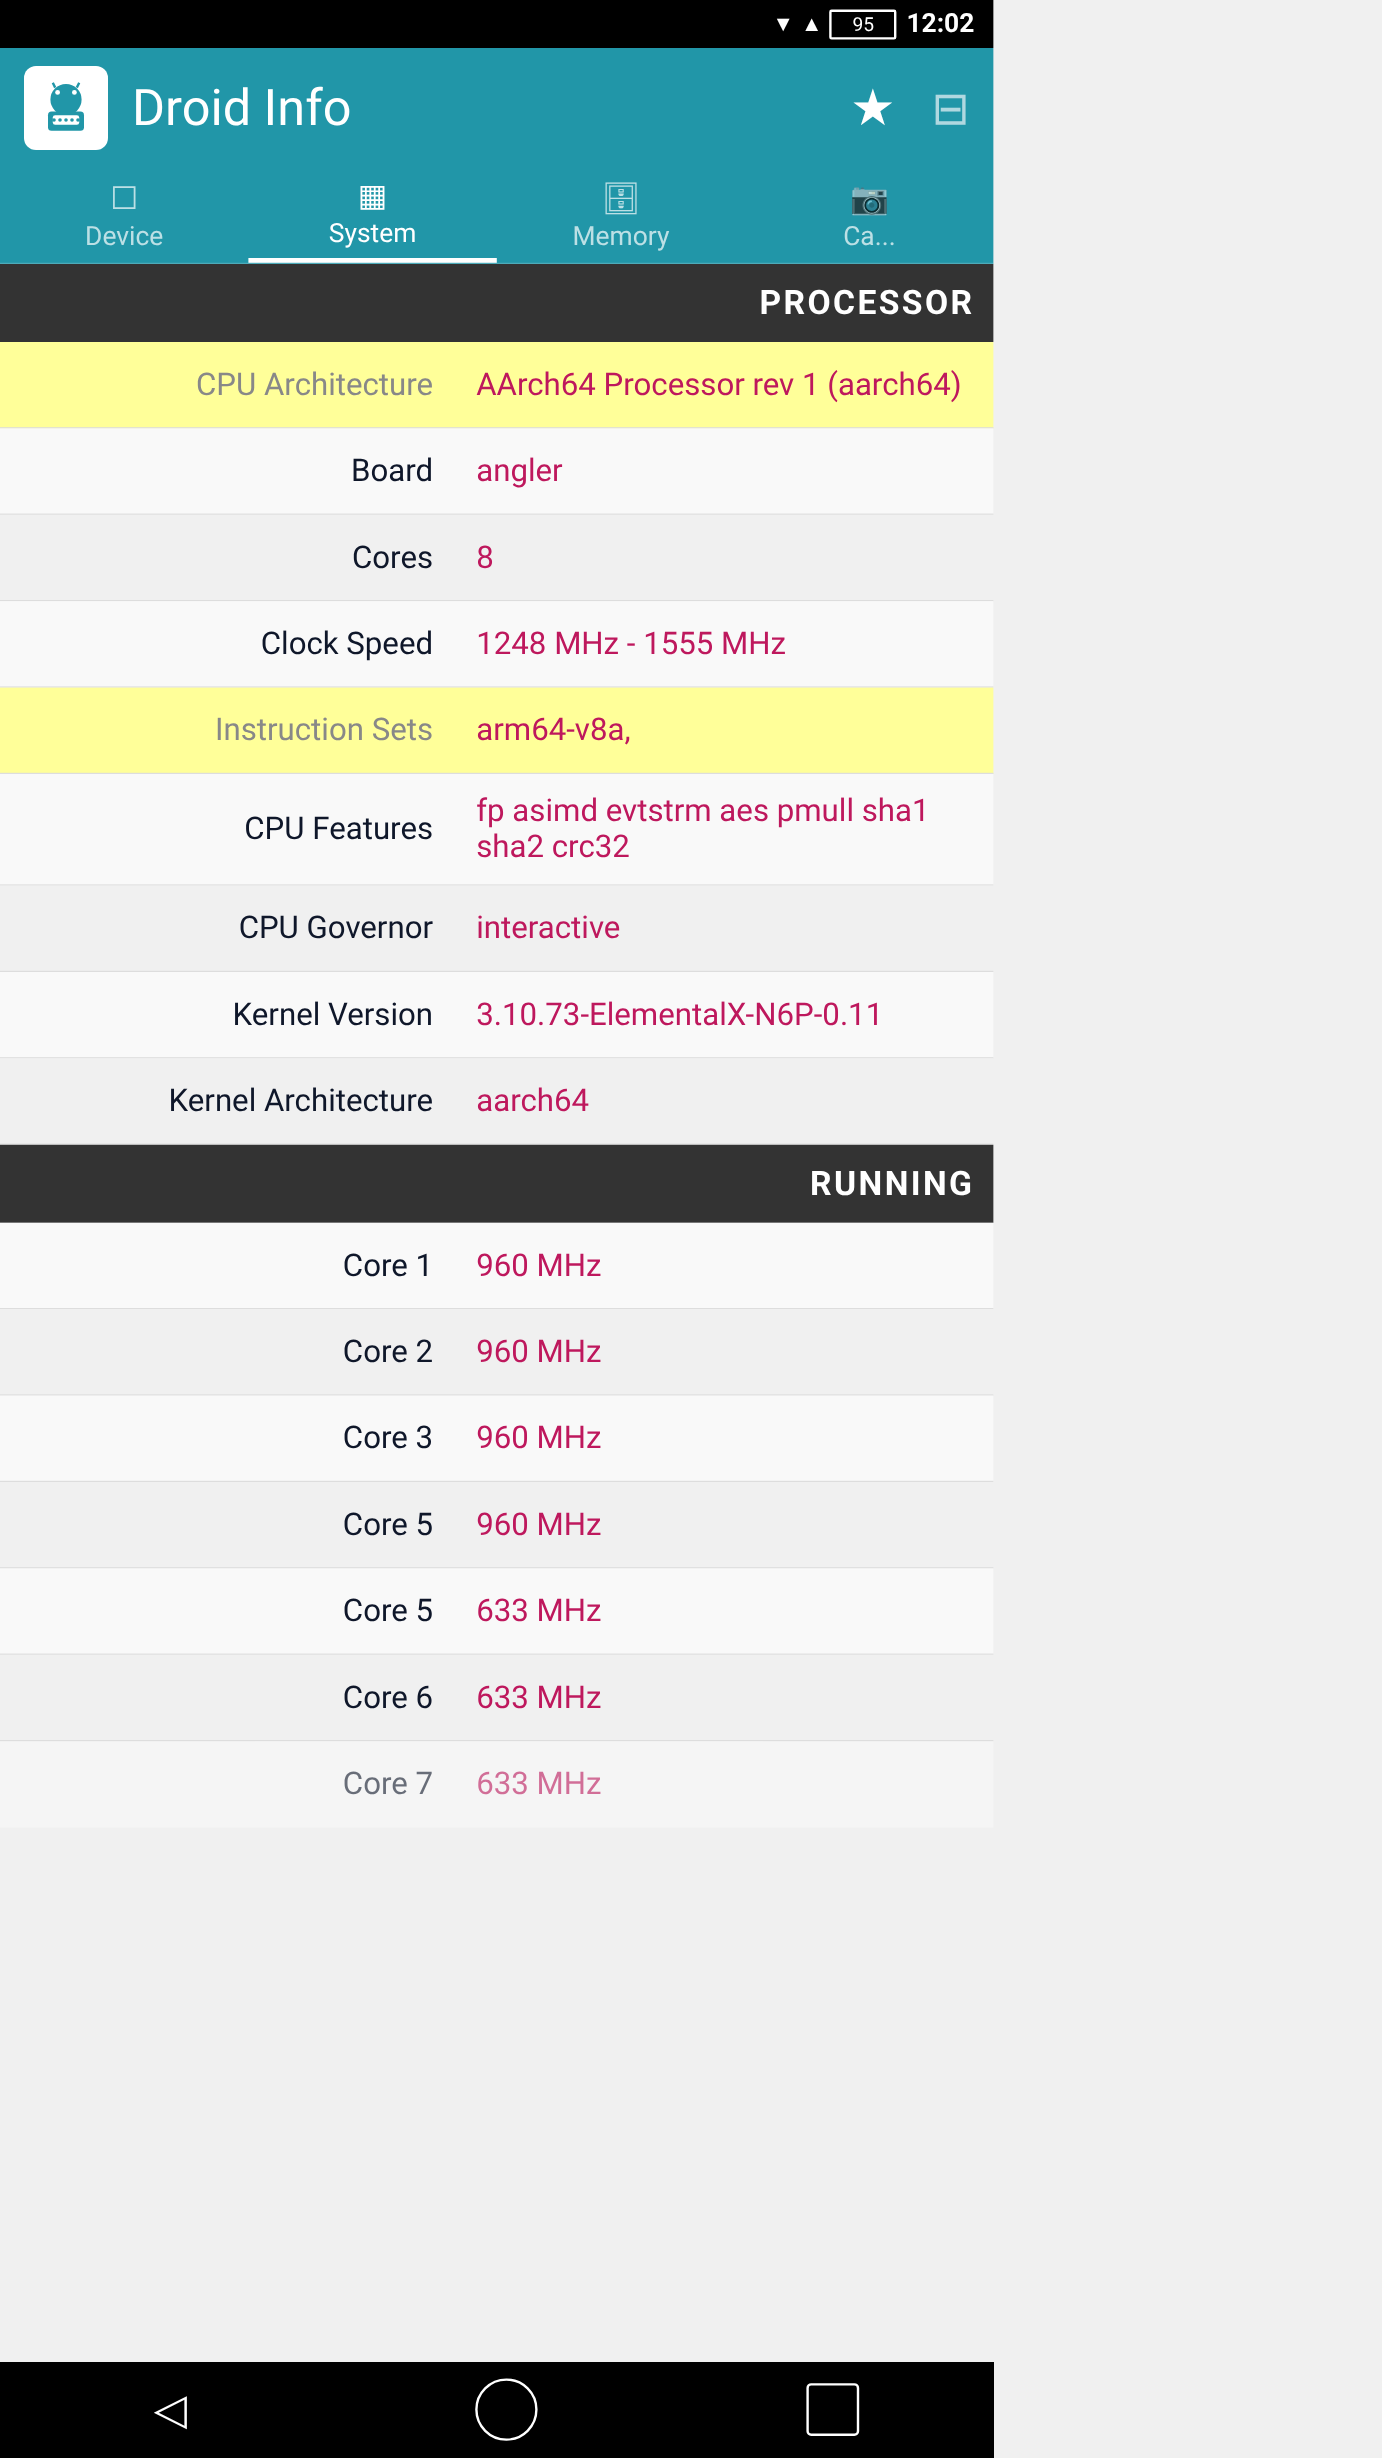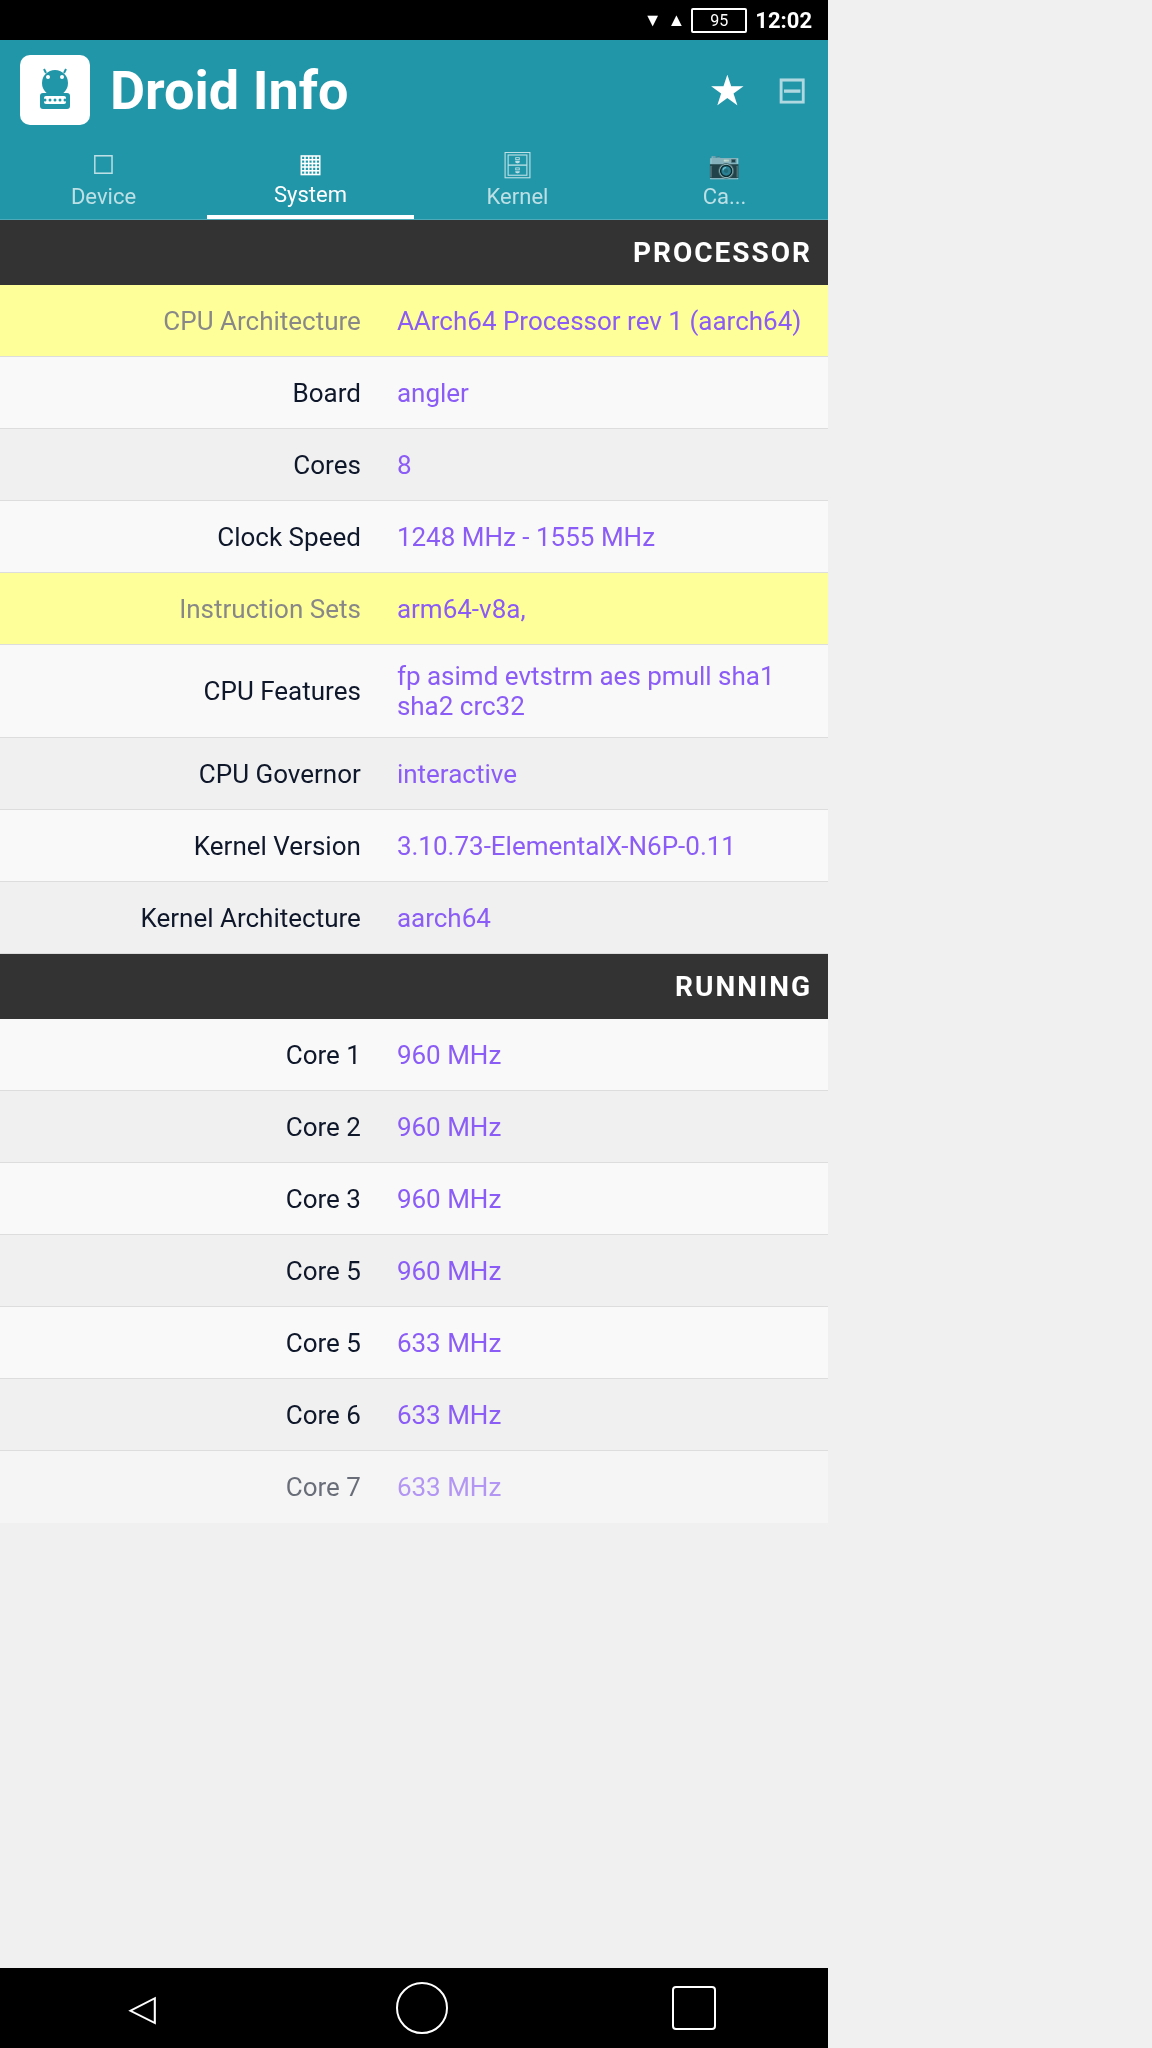--- a/index.html
+++ b/index.html
@@ -46,22 +46,22 @@
       background: white;
       border-radius: 10px;
       display: flex;
       align-items: center;
       justify-content: center;
       margin-right: 20px;
       font-size: 32px;
     }
     .app-bar-title {
       color: white;
-      font-size: 54px;
-      font-weight: 700;
+      font-size: 42px;
+      font-weight: 400;
       flex: 1;
     }
     .app-bar-actions {
       display: flex;
       align-items: center;
       gap: 30px;
     }
     .app-bar-icon {
       color: #b0d8e0;
       font-size: 40px;
@@ -128,21 +128,21 @@
       flex: 0 0 46%;
       text-align: right;
       padding: 16px 20px 16px 16px;
       color: #0f172a;
       font-size: 26px;
       font-weight: 400;
     }
     .row-value {
       flex: 1;
       padding: 16px 16px;
-      color: #8b5cf6;
+      color: #be185d;
       font-size: 26px;
       font-weight: 400;
     }
     .data-row.highlighted .row-label {
       color: #888;
     }
 
     
     .bottom-nav {
       position: fixed;
@@ -209,21 +209,21 @@
   <div class="tab-item">
     <span class="tab-icon">☐</span>
     <span>Device</span>
   </div>
   <div class="tab-item active" style="border-bottom:4px solid white;">
     <span class="tab-icon">▦</span>
     <span>System</span>
   </div>
   <div class="tab-item">
     <span class="tab-icon">🗄</span>
-    <span>Kernel</span>
+    <span>Memory</span>
   </div>
   <div class="tab-item">
     <span class="tab-icon">📷</span>
     <span>Ca...</span>
   </div>
 </div>
 
 <div class="content-area">
 
   <div class="section-header">PROCESSOR</div>

